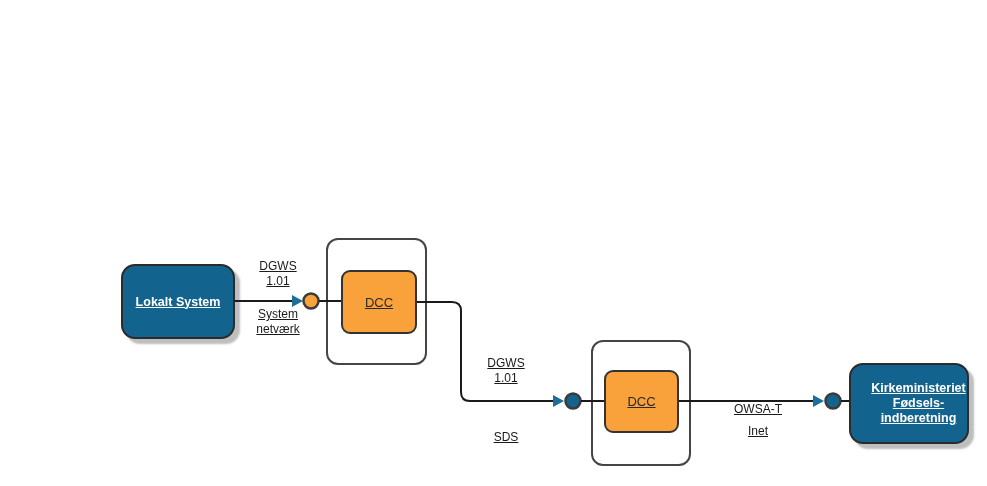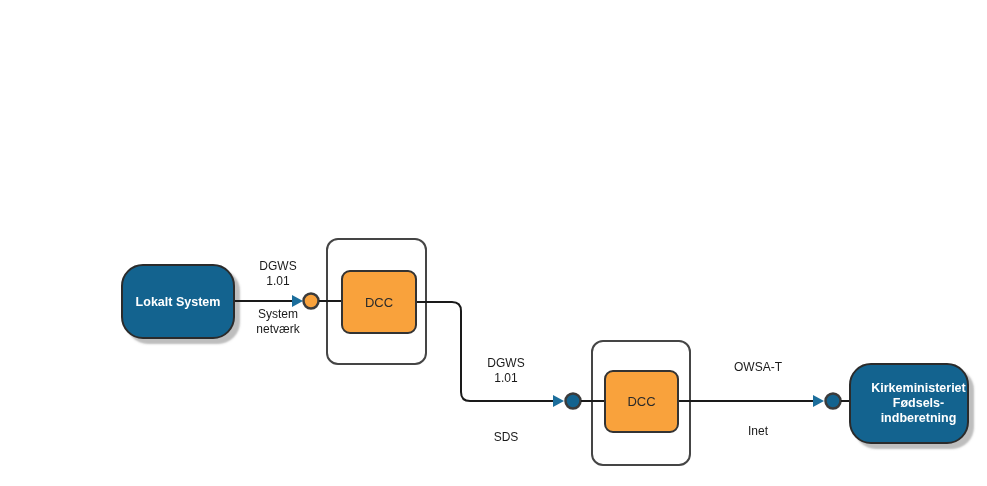--- a/index.html
+++ b/index.html
@@ -8,27 +8,27 @@
     background: #ffffff;
     font-family: "Liberation Sans", sans-serif;
   }
   #canvas {
     position: relative;
     width: 987px;
     height: 486px;
     background: #ffffff;
     overflow: hidden;
   }
-  .abs { position: absolute; box-sizing: border-box; }
+  .abs { position: absolute; box-sizing: border-box; text-decoration: underline; }
 
   
   .sysnode {
     background: #13638F;
     border: 2px solid #2b2b2b;
-    border-radius: 22px;
+    border-radius: 14px;
     box-shadow: 5px 5px 2px rgba(125,125,125,0.5);
     color: #ffffff;
     font-weight: bold;
     font-size: 12.5px;
     line-height: 16px;
     display: flex;
     align-items: center;
     justify-content: center;
     text-align: center;
     white-space: pre-line;
@@ -111,21 +111,21 @@
 
   <div class="abs edge-label" style="left:278px; top:259px;">DGWS
 1.01</div>
   <div class="abs edge-label" style="left:278px; top:307px;">System
 netværk</div>
 
   <div class="abs edge-label" style="left:506px; top:356px;">DGWS
 1.01</div>
   <div class="abs edge-label" style="left:506px; top:406px;margin-top:24px;">SDS</div>
 
-  <div class="abs edge-label" style="left:758px; top:360px;">OWSA-T</div>
+  <div class="abs edge-label" style="left:758px; top:402px;">OWSA-T</div>
   <div class="abs edge-label" style="left:758px; top:424px;">Inet</div>
 
   <svg id="wires" viewBox="0 0 987 486" xmlns="http://www.w3.org/2000/svg">
 
     <path d="M235,301 H292"></path>
     <polygon points="303,301 292,295 292,307"></polygon>
     <circle cx="311" cy="301" r="7.5" class="ep-orange"></circle>
     <path d="M319,301 H341"></path>
 
     <path d="M417,302 H452 Q461,302 461,311 V392 Q461,401 470,401 H553"></path>

